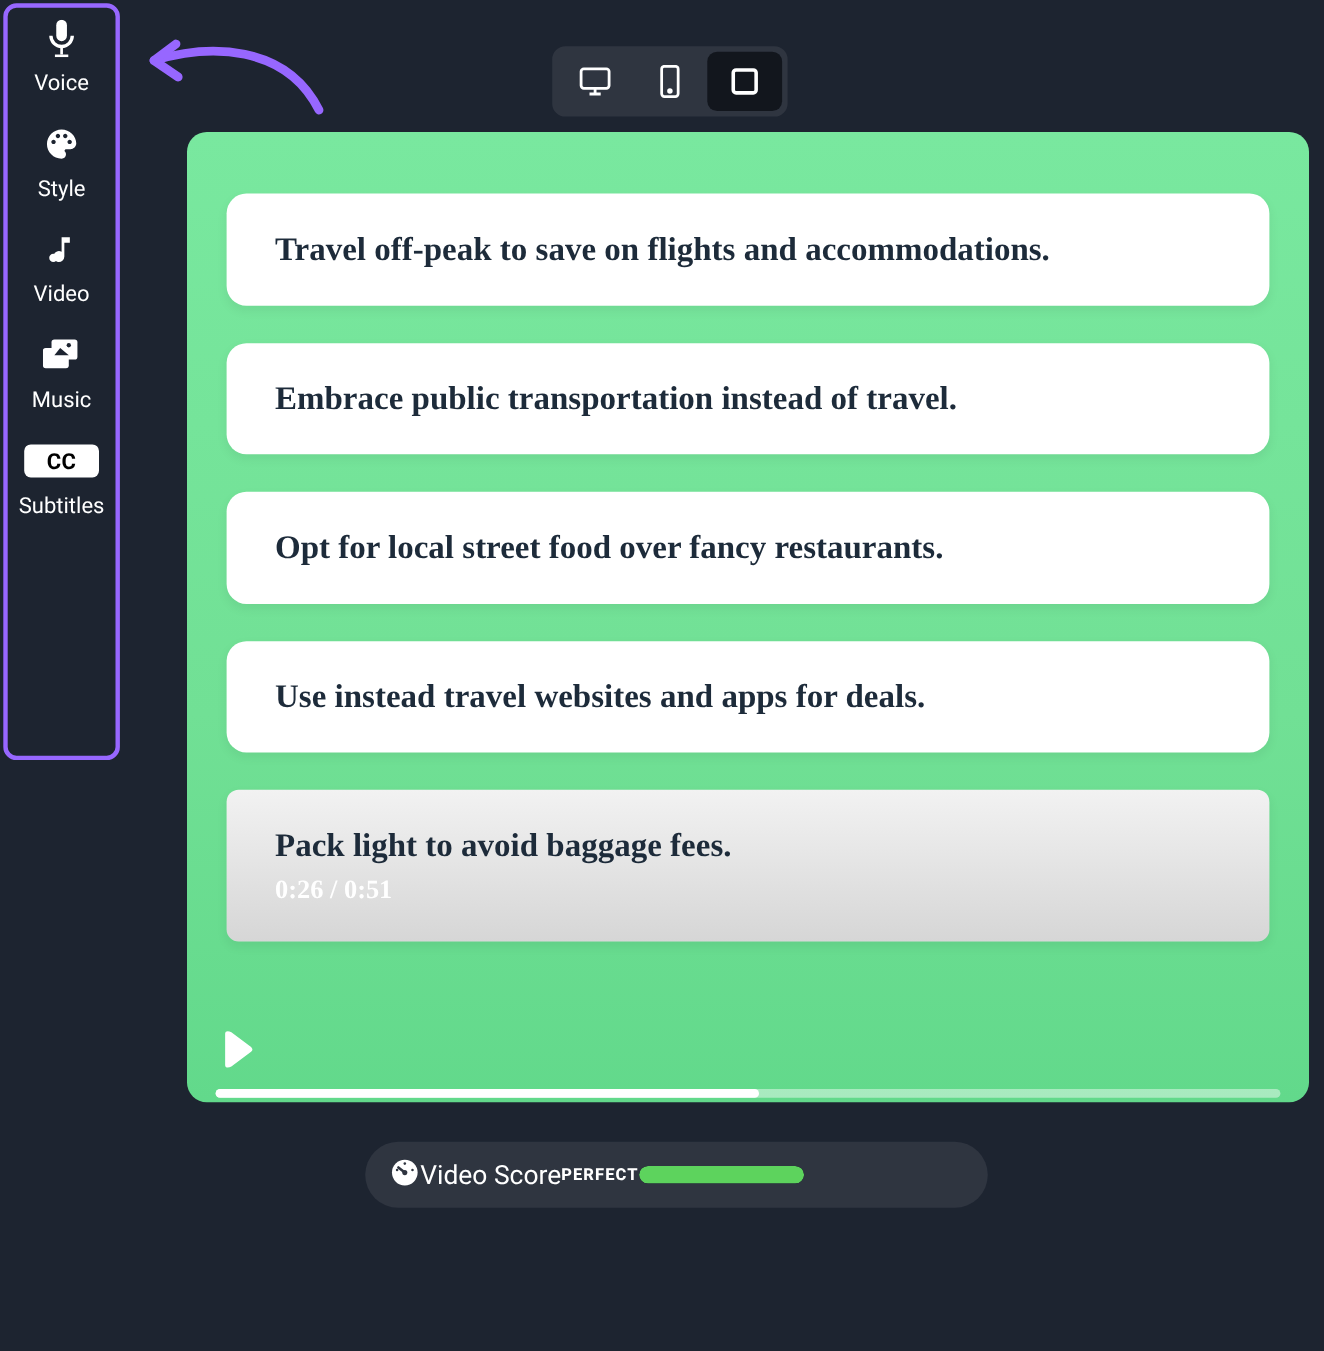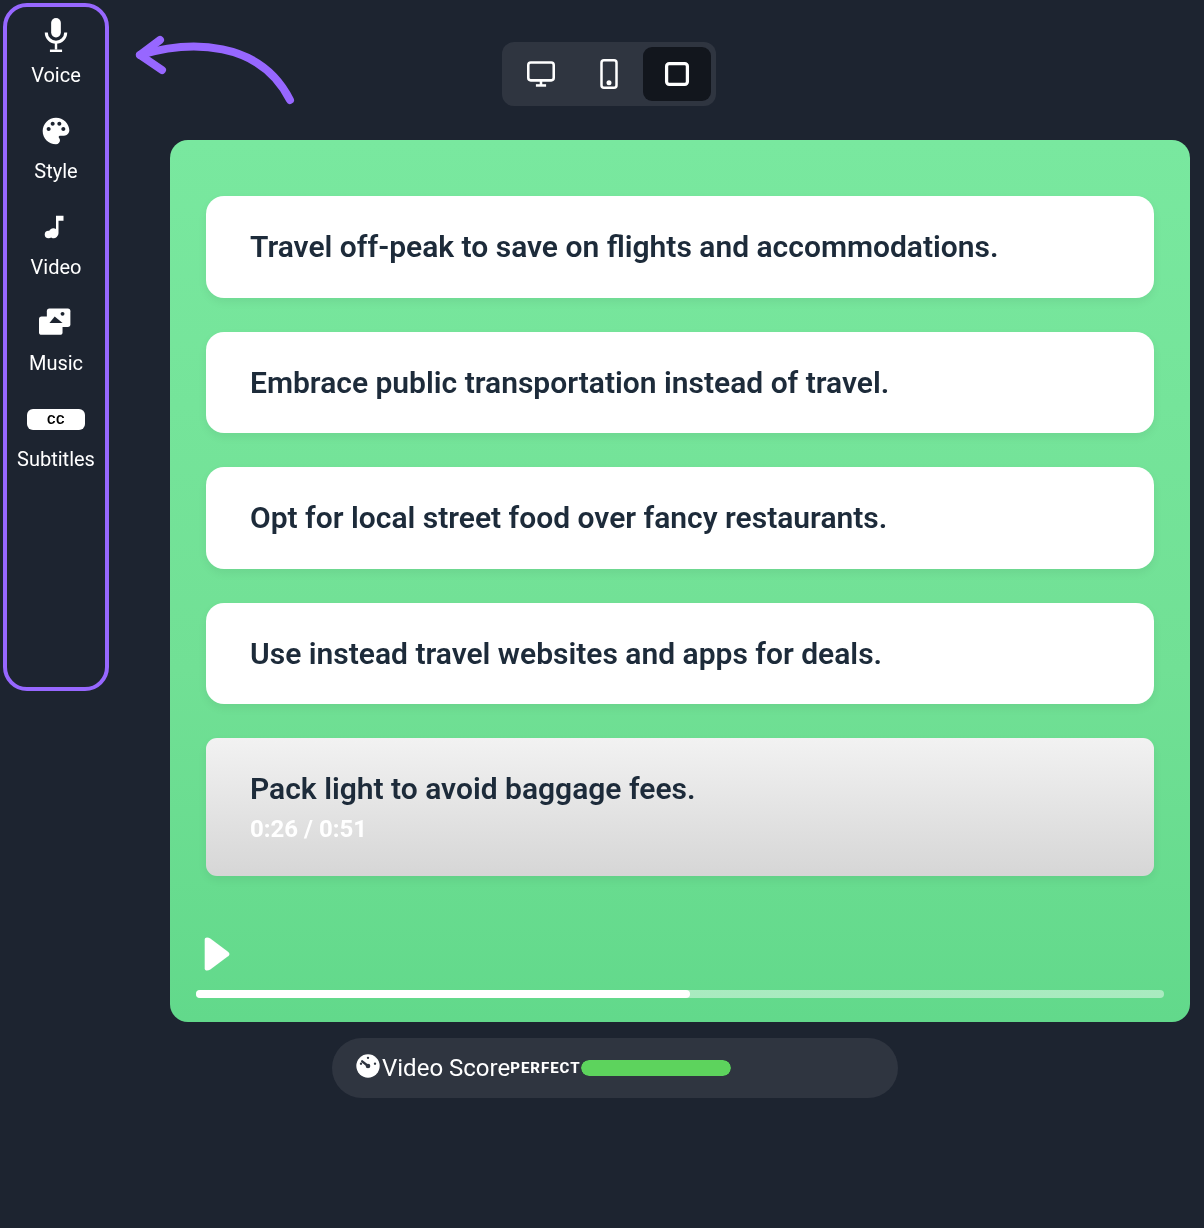--- a/index.html
+++ b/index.html
@@ -13,21 +13,21 @@
   }
 
   
   .sidebar {
     position: absolute;
     left: 3px;
     top: 3px;
     width: 106px;
     height: 688px;
     border: 4px solid #9767ff;
-    border-radius: 24px;
+    border-radius: 12px;
     display: flex;
     flex-direction: column;
     align-items: center;
     padding-top: 10px;
     gap: 26px;
   }
   .sidebar-item {
     display: flex;
     flex-direction: column;
     align-items: center;
@@ -44,21 +44,21 @@
     justify-content: center;
   }
   .sidebar-item .label {
     font-size: 20px;
     color: #fff;
   }
   .cc-box {
     background: #fff;
     color: #000;
     font-weight: 700;
-    font-size: 13px;
+    font-size: 20px;
     border-radius: 6px;
     padding: 3px 20px;
     letter-spacing: 0.5px;
   }
 
   
   .arrow-svg {
     position: absolute;
     left: 110px;
     top: 20px;
@@ -86,29 +86,30 @@
     cursor: pointer;
   }
   .device-btn.active {
     background: #12161d;
   }
 
   
   .preview {
     position: absolute;
     left: 170px;
-    top: 140px;
+    top: 120px;
     width: 1020px;
     height: 882px;
     background: linear-gradient(180deg, #79e89f 0%, #71e095 60%, #62d98b 100%);
     border-radius: 18px;
     padding: 56px 36px 0 36px;
     display: flex;
     flex-direction: column;
     gap: 34px;
+    font-family: Liberation Serif, serif;
   }
   .tip-card {
     background: #fff;
     border-radius: 18px;
     padding: 32px 44px;
     color: #1d2b3a;
     font-size: 30px;
     font-weight: 600;
     line-height: 1.25;
     box-shadow: 0 4px 10px rgba(0,0,0,0.06);

